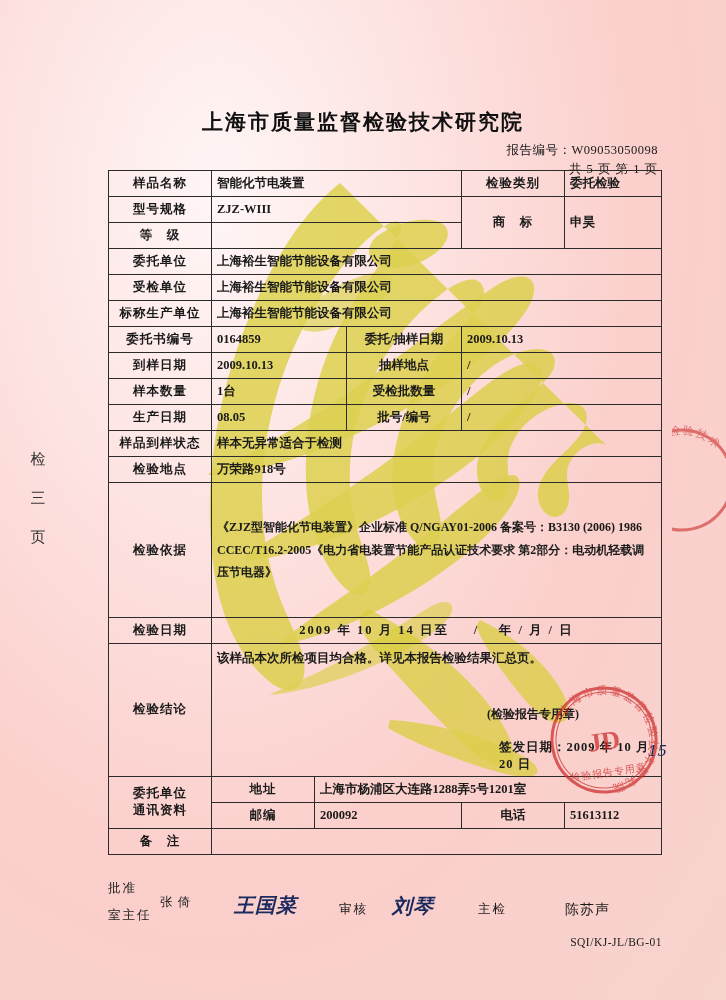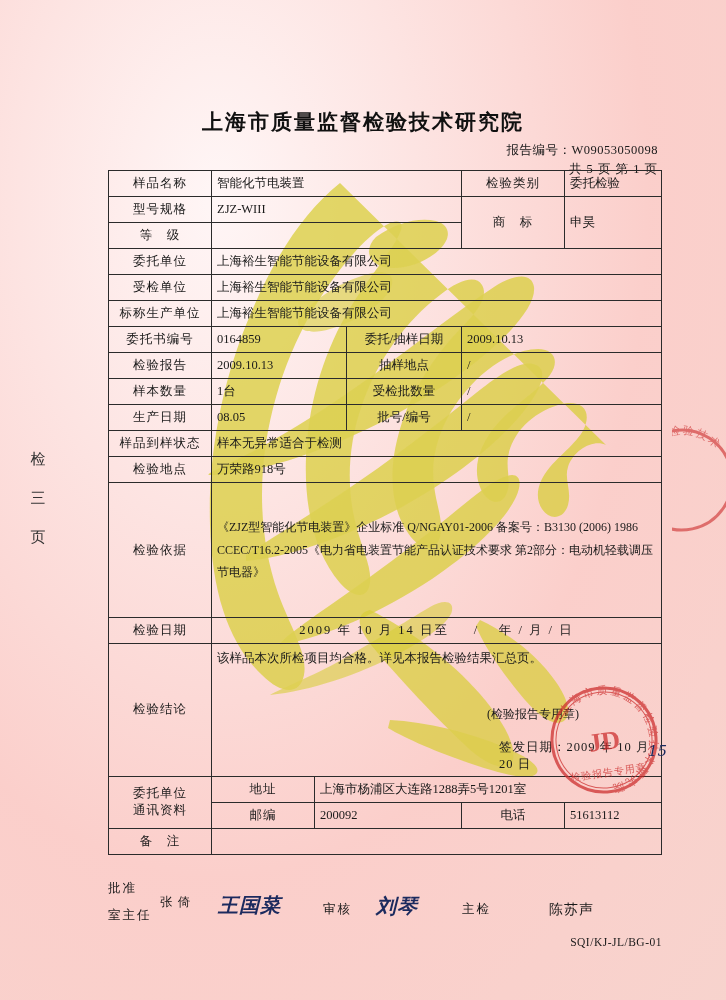--- a/index.html
+++ b/index.html
@@ -70,20 +70,21 @@
     left: 108px;
     width: 554px;
     border-collapse: collapse;
     font-size: 12.5px;
   }
   .tbl td {
     border: 1px solid #2b2b2b;
     padding: 3px 5px;
     height: 19px;
     vertical-align: middle;
+    font-weight: bold;
   }
   .lbl {
     text-align: center;
     letter-spacing: 1px;
     white-space: nowrap;
     width: 92px;
   }
   .lbl-wide {
     text-align: center;
     letter-spacing: 0px;
@@ -144,20 +145,21 @@
   }
   .f-col1 { width: 36px; }
   .f-col2 { width: 56px; text-align: left; }
   .f-handwrite {
     font-family: "DejaVu Serif", serif;
     color: #1b2a5e;
     font-style: italic;
     font-weight: bold;
     font-size: 20px;
     letter-spacing: 1px;
+    margin-left: 16px;
   }
   .f-print {
     font-size: 12.5px;
     letter-spacing: 1px;
   }
   .doc-code {
     position: absolute;
     right: 64px;
     top: 936px;
     font-size: 11.5px;
@@ -276,21 +278,21 @@
       <td class="lbl">标称生产单位</td>
       <td class="val" colspan="5">上海裕生智能节能设备有限公司</td>
     </tr>
     <tr>
       <td class="lbl">委托书编号</td>
       <td class="val" colspan="2" style="width:196px">0164859</td>
       <td class="lbl-wide" style="width:104px">委托/抽样日期</td>
       <td class="val" colspan="2">2009.10.13</td>
     </tr>
     <tr>
-      <td class="lbl">检验报告</td>
+      <td class="lbl">到样日期</td>
       <td class="val" colspan="2">2009.10.13</td>
       <td class="lbl-wide">抽样地点</td>
       <td class="val" colspan="2">/</td>
     </tr>
     <tr>
       <td class="lbl">样本数量</td>
       <td class="val" colspan="2">1台</td>
       <td class="lbl-wide">受检批数量</td>
       <td class="val" colspan="2">/</td>
     </tr>

